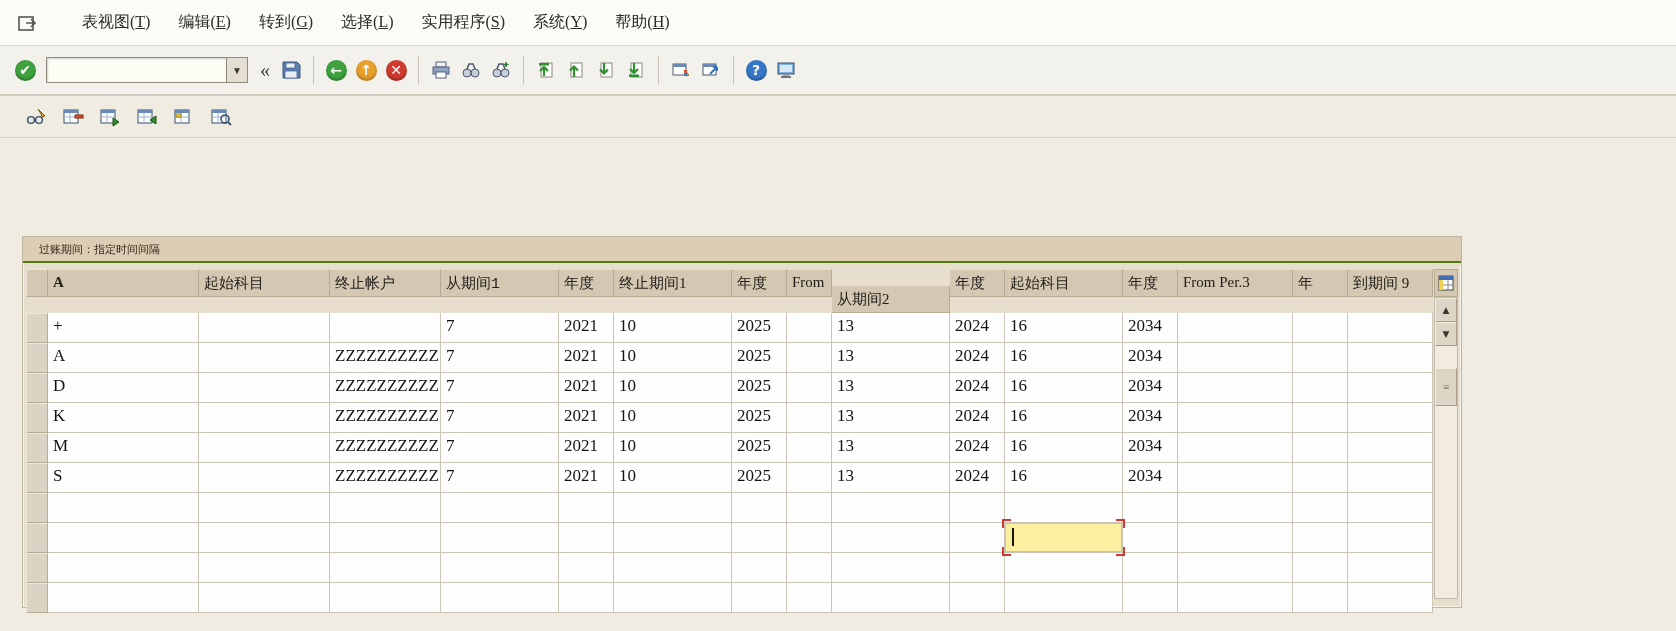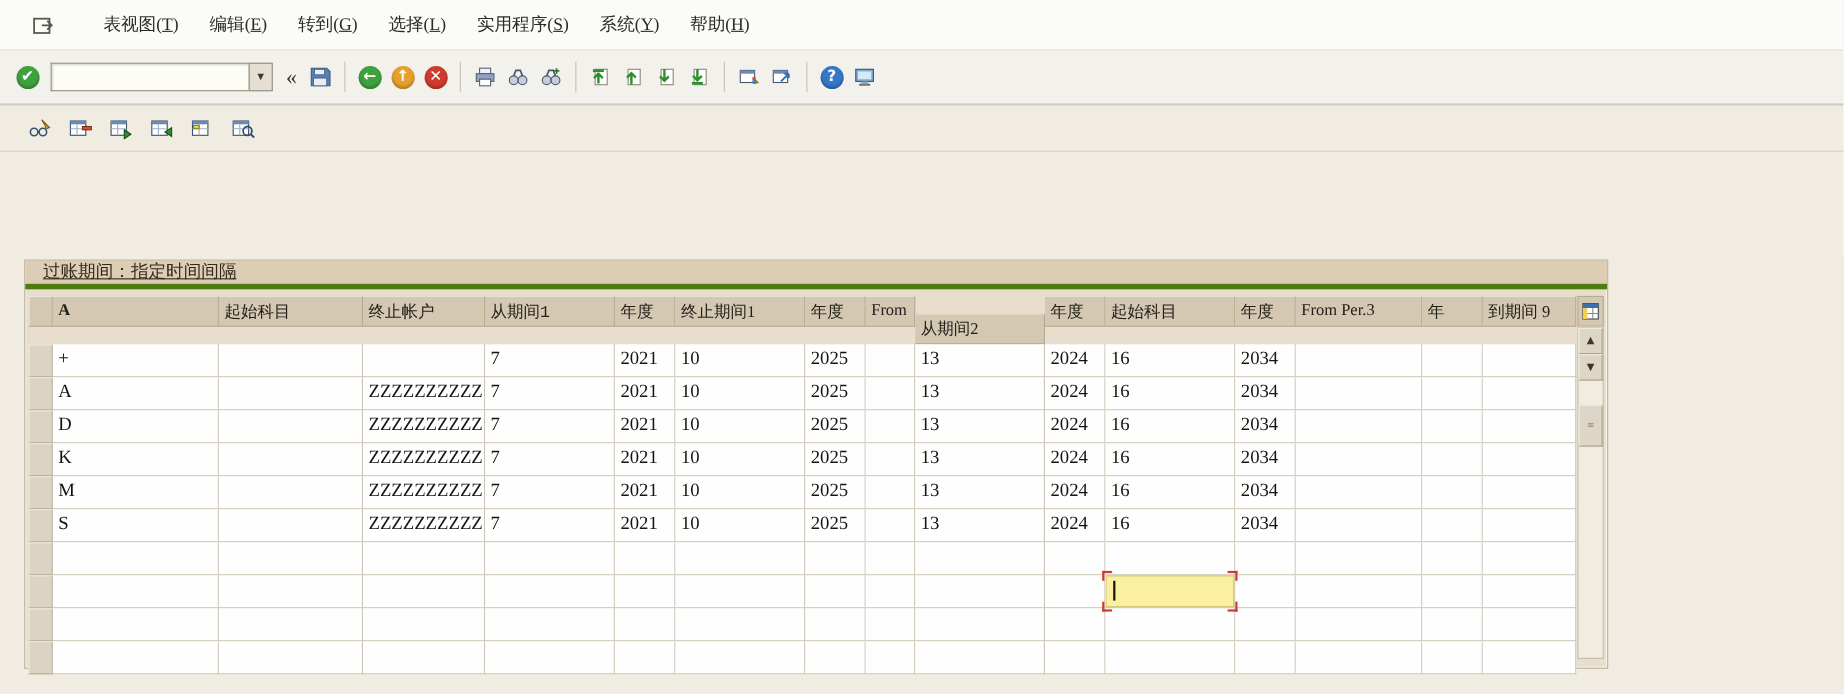--- a/index.html
+++ b/index.html
@@ -2,21 +2,21 @@
 <html><head>
 <meta charset="utf-8">
 <style>
   * { box-sizing: border-box; margin: 0; padding: 0; }
   html,body { background:#fff; }
   body { font-family:"Liberation Serif","DejaVu Serif",serif; }
   .screen { position:relative; width:1676px; height:631px; background:#f0ece1; overflow:hidden; }
 
   
   .menubar { height:46px; background:#fbfbf8; border-bottom:1px solid #dedacf;
-             display:flex; align-items:center; padding-left:28px; }
+             display:flex; align-items:center; padding-left:16px; }
   .sysicon { width:26px; height:22px; margin-right:26px; display:flex; align-items:center; justify-content:center; }
   .menu-item { font-size:16px; color:#2a2a26; padding:4px 14px; cursor:default; white-space:nowrap; }
 
   
   .toolbar { height:50px; background:#f3f1ec; border-bottom:2px solid #cdc9bd;
              display:flex; align-items:center; padding:0 10px; }
   .tbtn { width:28px; height:28px; display:flex; align-items:center; justify-content:center;
           border:1px solid transparent; margin:0 1px; }
   .sep { width:1px; height:28px; background:#c6c2b5; margin:0 7px; }
   .circle { width:21px; height:21px; border-radius:50%; color:#fff; font-size:14px; line-height:21px;
@@ -45,22 +45,22 @@
 
   
   .fieldrow { display:flex; align-items:center; margin:16px 0 0 26px; }
   .fieldlabel { width:232px; font-size:17px; color:#1c1b17; }
   .fieldinput { width:56px; height:28px; background:#fbfaf0; border:1px solid #8f8a7c;
                 box-shadow:inset 1px 1px 2px rgba(0,0,0,.18); font-size:17px; padding:0 5px;
                 font-family:inherit; color:#14130f; }
 
   .groupbox { position:absolute; left:22px; top:236px; width:1440px; height:372px;
               border:1px solid #bdb5a2; background:#e7decd; box-shadow:0 0 0 1px #f7f4ea inset; }
-  .grouphead { height:26px; background:#ddcdb4; border-bottom:5px solid #4d7c0f;
-               font-size:16px; color:#33291c; display:flex; align-items:center; padding-left:16px;text-decoration:underline; }
+  .grouphead { height:26px; background:#ddcdb4; border-bottom:2px solid #4d7c0f;
+               font-size:11px; color:#33291c; display:flex; align-items:center; padding-left:16px; }
   .tablewrap { position:absolute; left:3px; top:32px; right:4px; bottom:4px; background:#e7decd; }
 
   .trow { display:flex; }
   .hcell { height:28px; background:#d5c8b3; border-right:1px solid #b6aa92; border-bottom:1px solid #b6aa92;
            border-top:1px solid #e9e0cf; font-size:15px; color:#23201a; padding:4px 5px; flex:none;
            overflow:hidden; white-space:nowrap; }
   .hcell.b { font-weight:bold; }
   .cell { height:30px; background:#fefefe; border-right:1px solid #ccc5b5; border-bottom:1px solid #ccc5b5;
           font-size:17px; color:#14130f; padding:3px 5px; flex:none; position:relative;
           overflow:visible; white-space:nowrap; }

